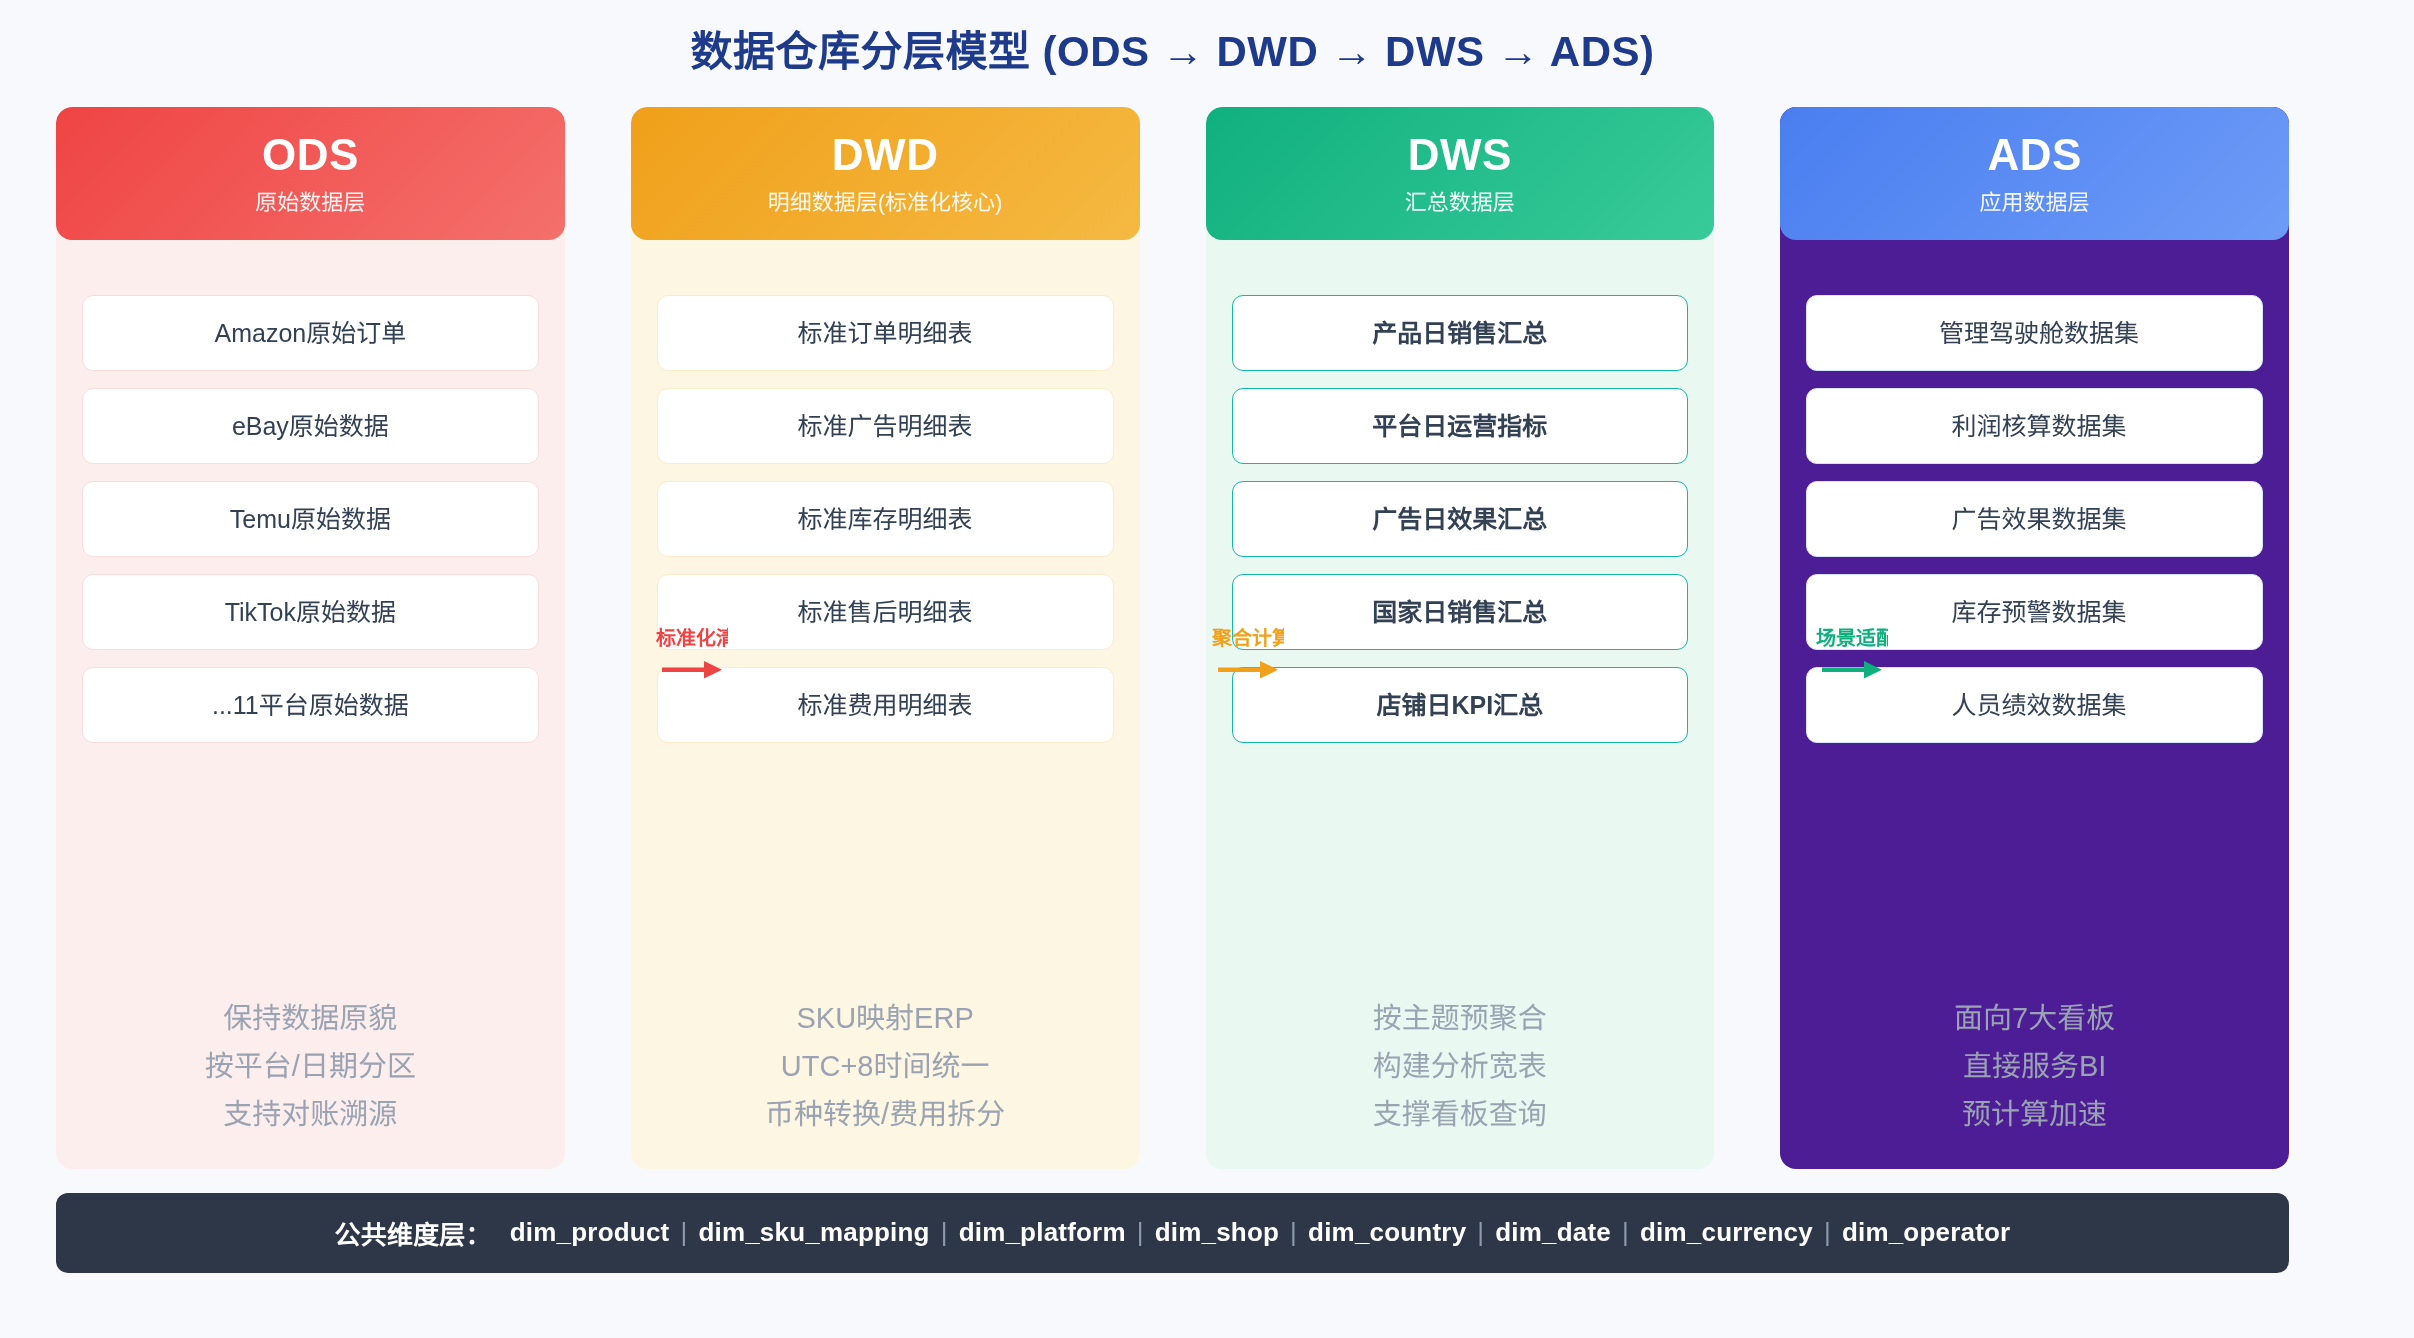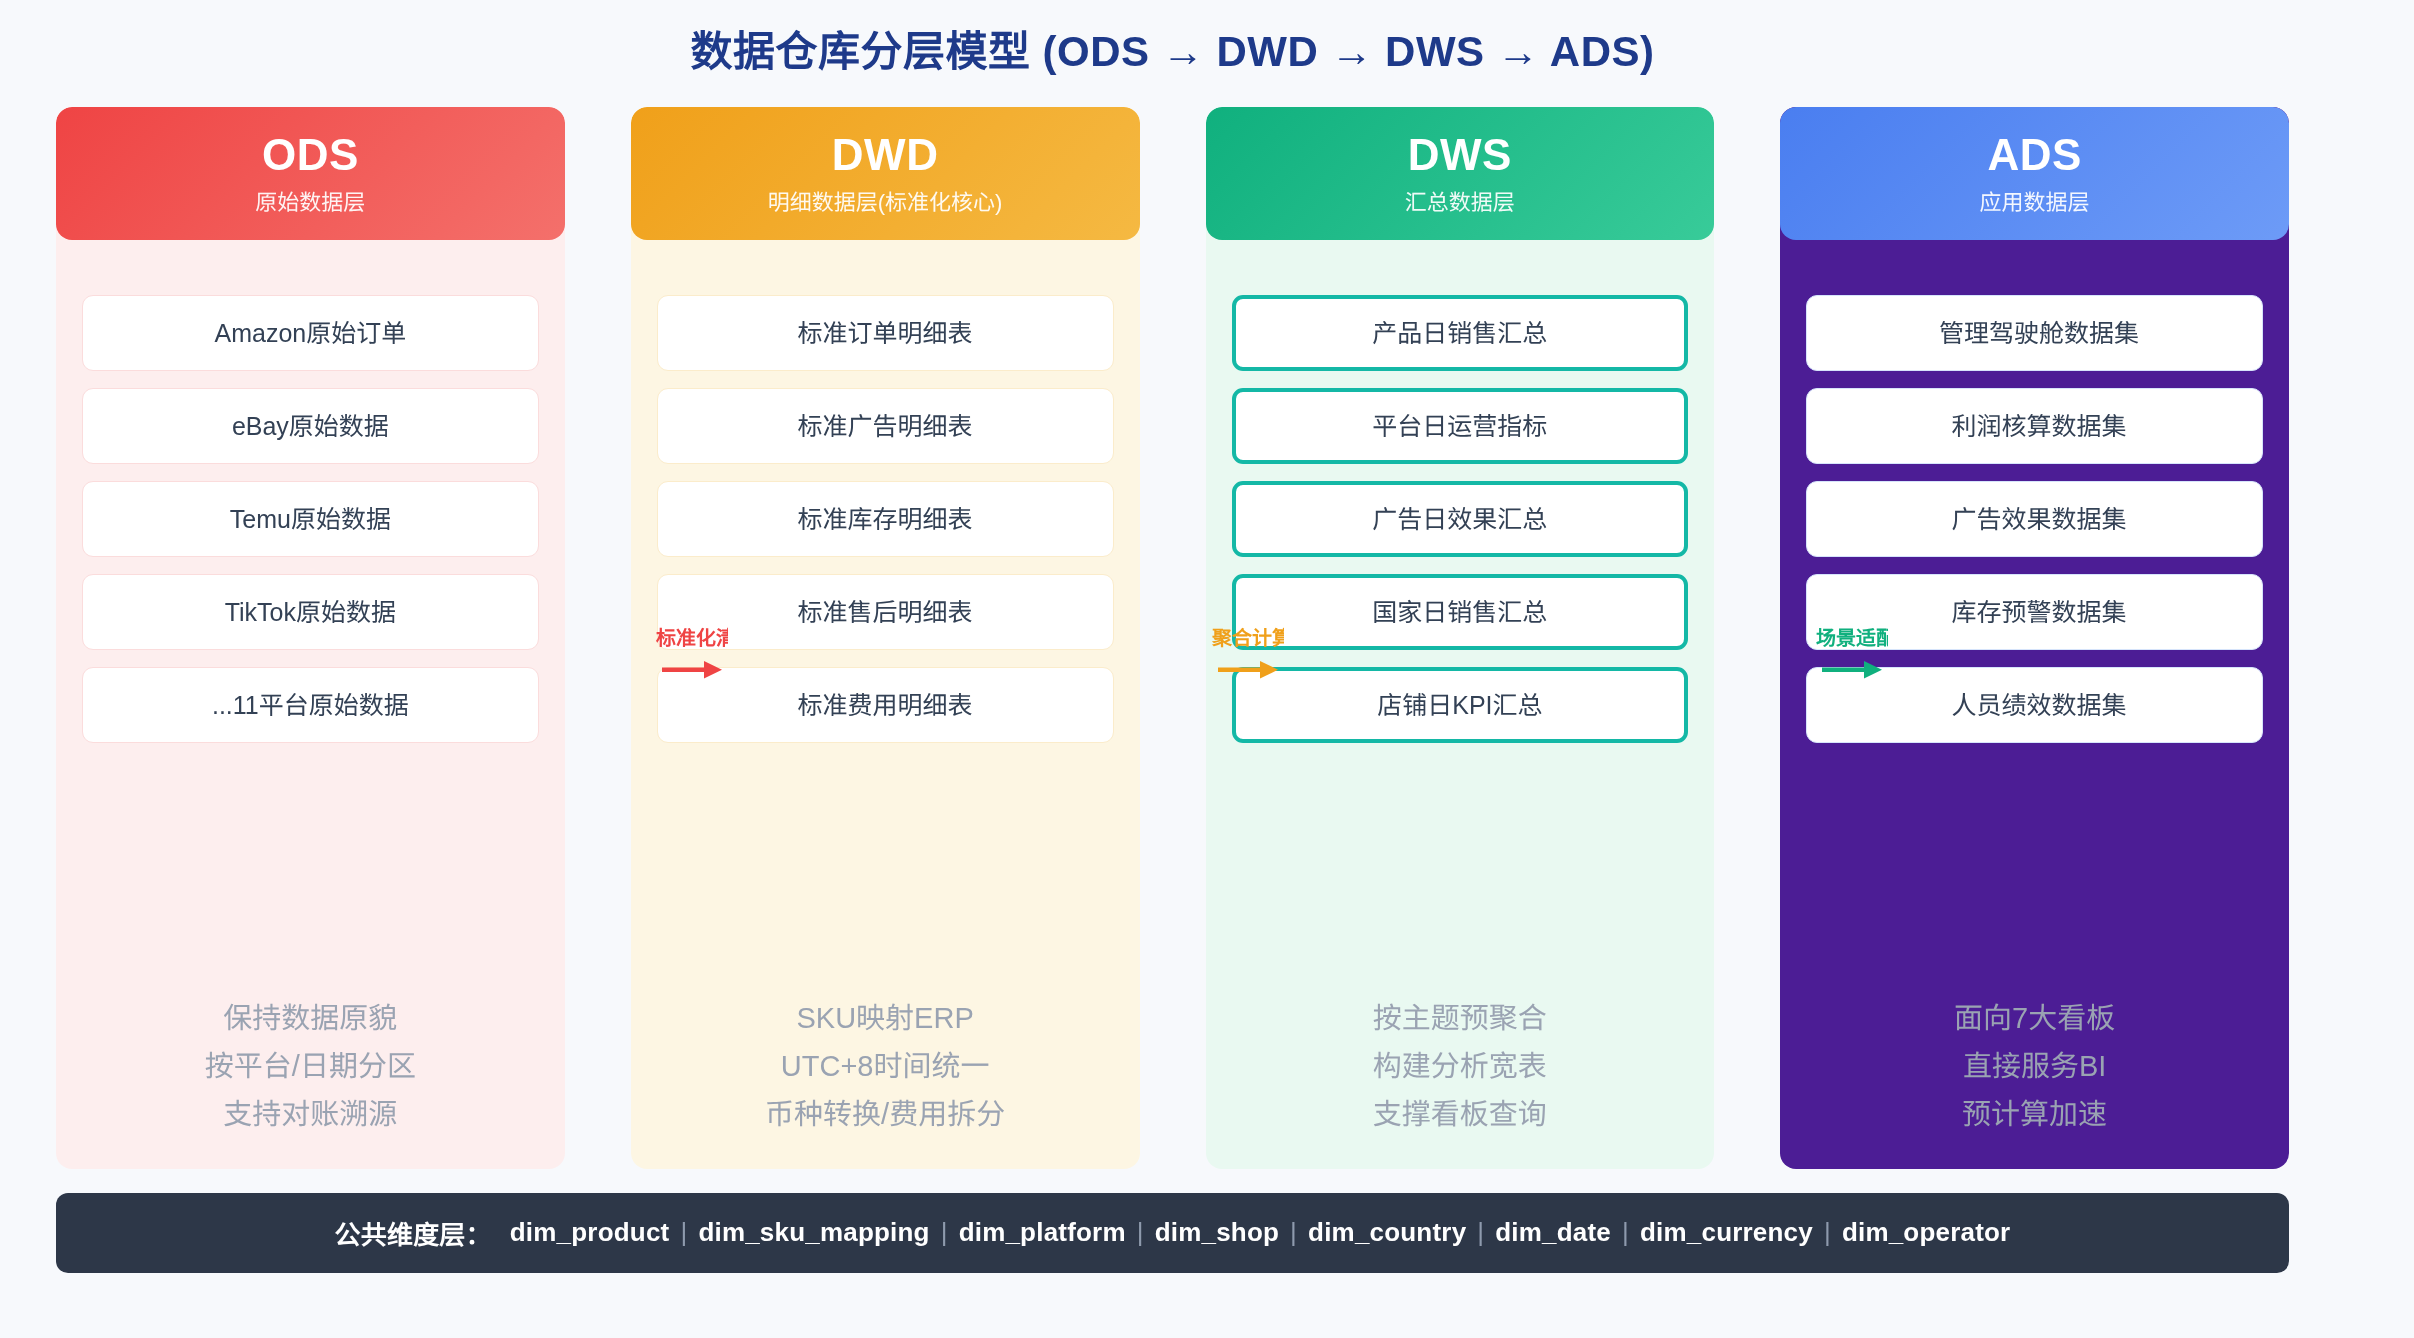--- a/index.html
+++ b/index.html
@@ -106,21 +106,21 @@
     align-items: center;
     justify-content: center;
     font-size: 25px;
     color: #334155;
     text-align: center;
     padding: 0 12px;
     line-height: 1.2;
   }
   .ods .layer-card { border: 1px solid #fbdcdc; }
   .dwd .layer-card { border: 1px solid #fbeccb; }
-  .dws .layer-card { border: 4px solid #14b8a6; }
+  .dws .layer-card { border: 1px solid #14b8a6; font-weight: bold; }
   .ads .layer-card { border: 1px solid #d6e4fb; padding-left: 21px; }
 
   
   .layer-notes {
     margin-top: auto;
     padding: 0 20px 36px;
     text-align: center;
     display: flex;
     flex-direction: column;
     gap: 12px;

